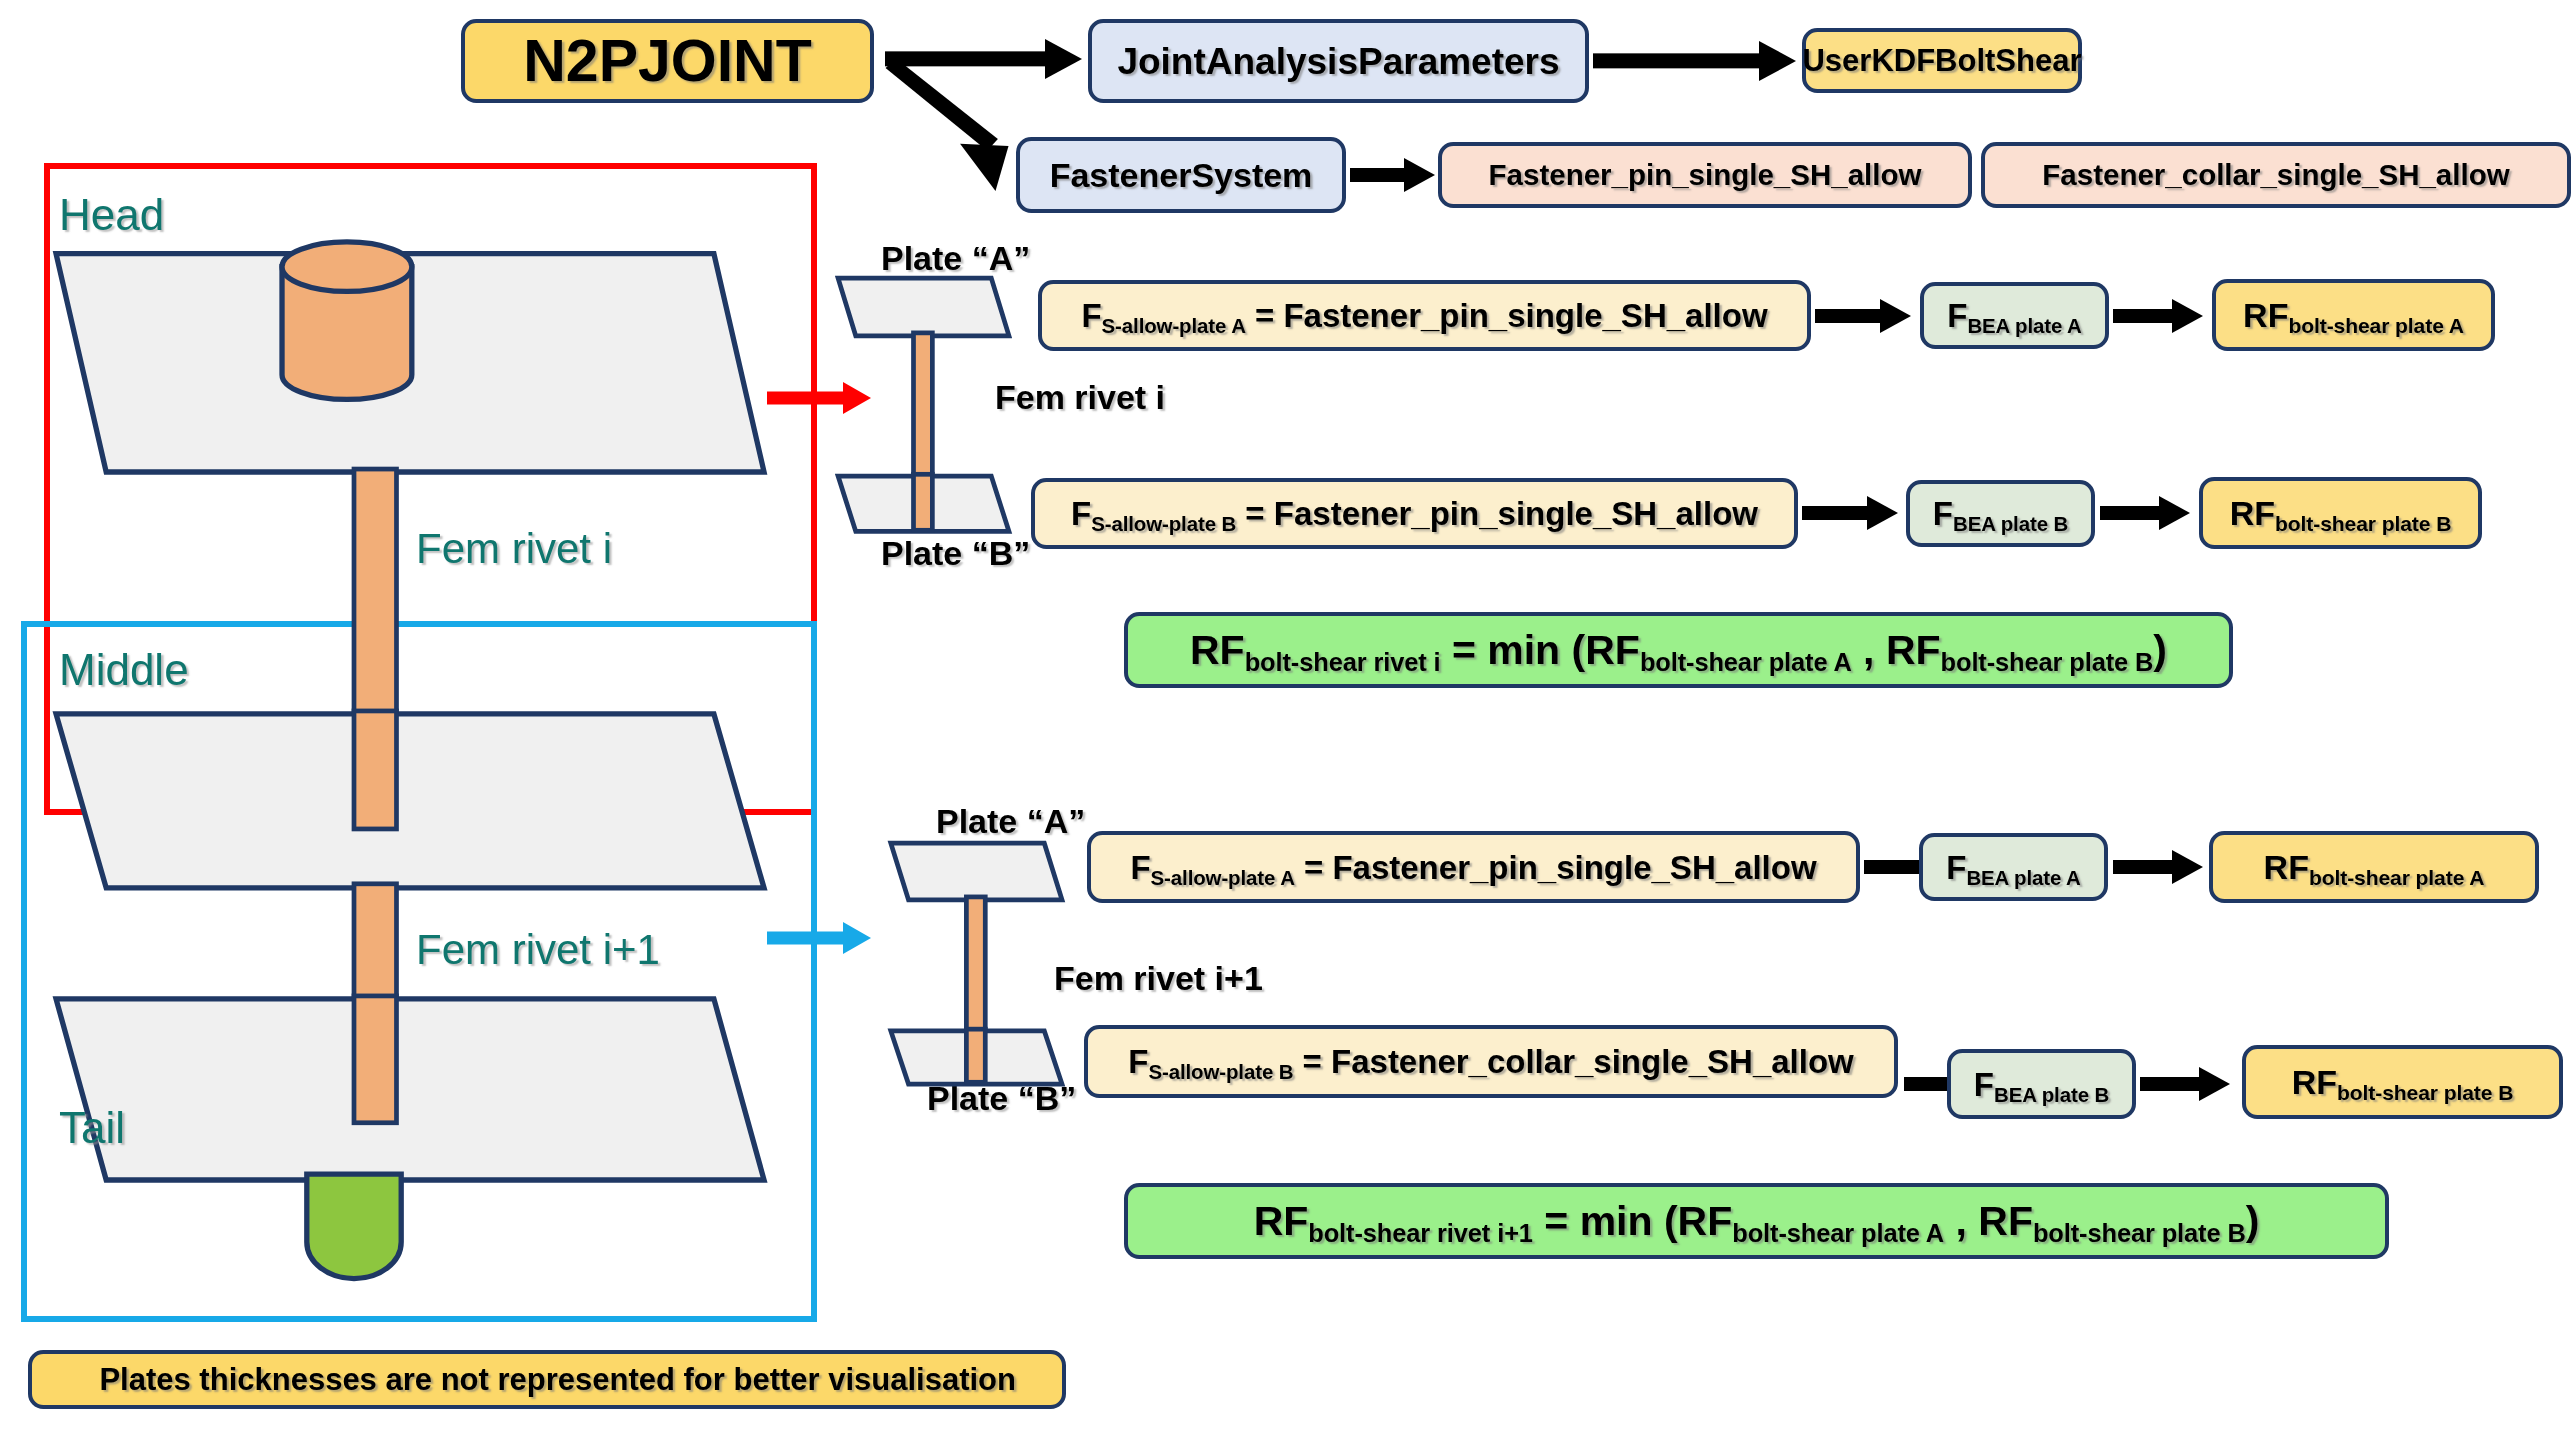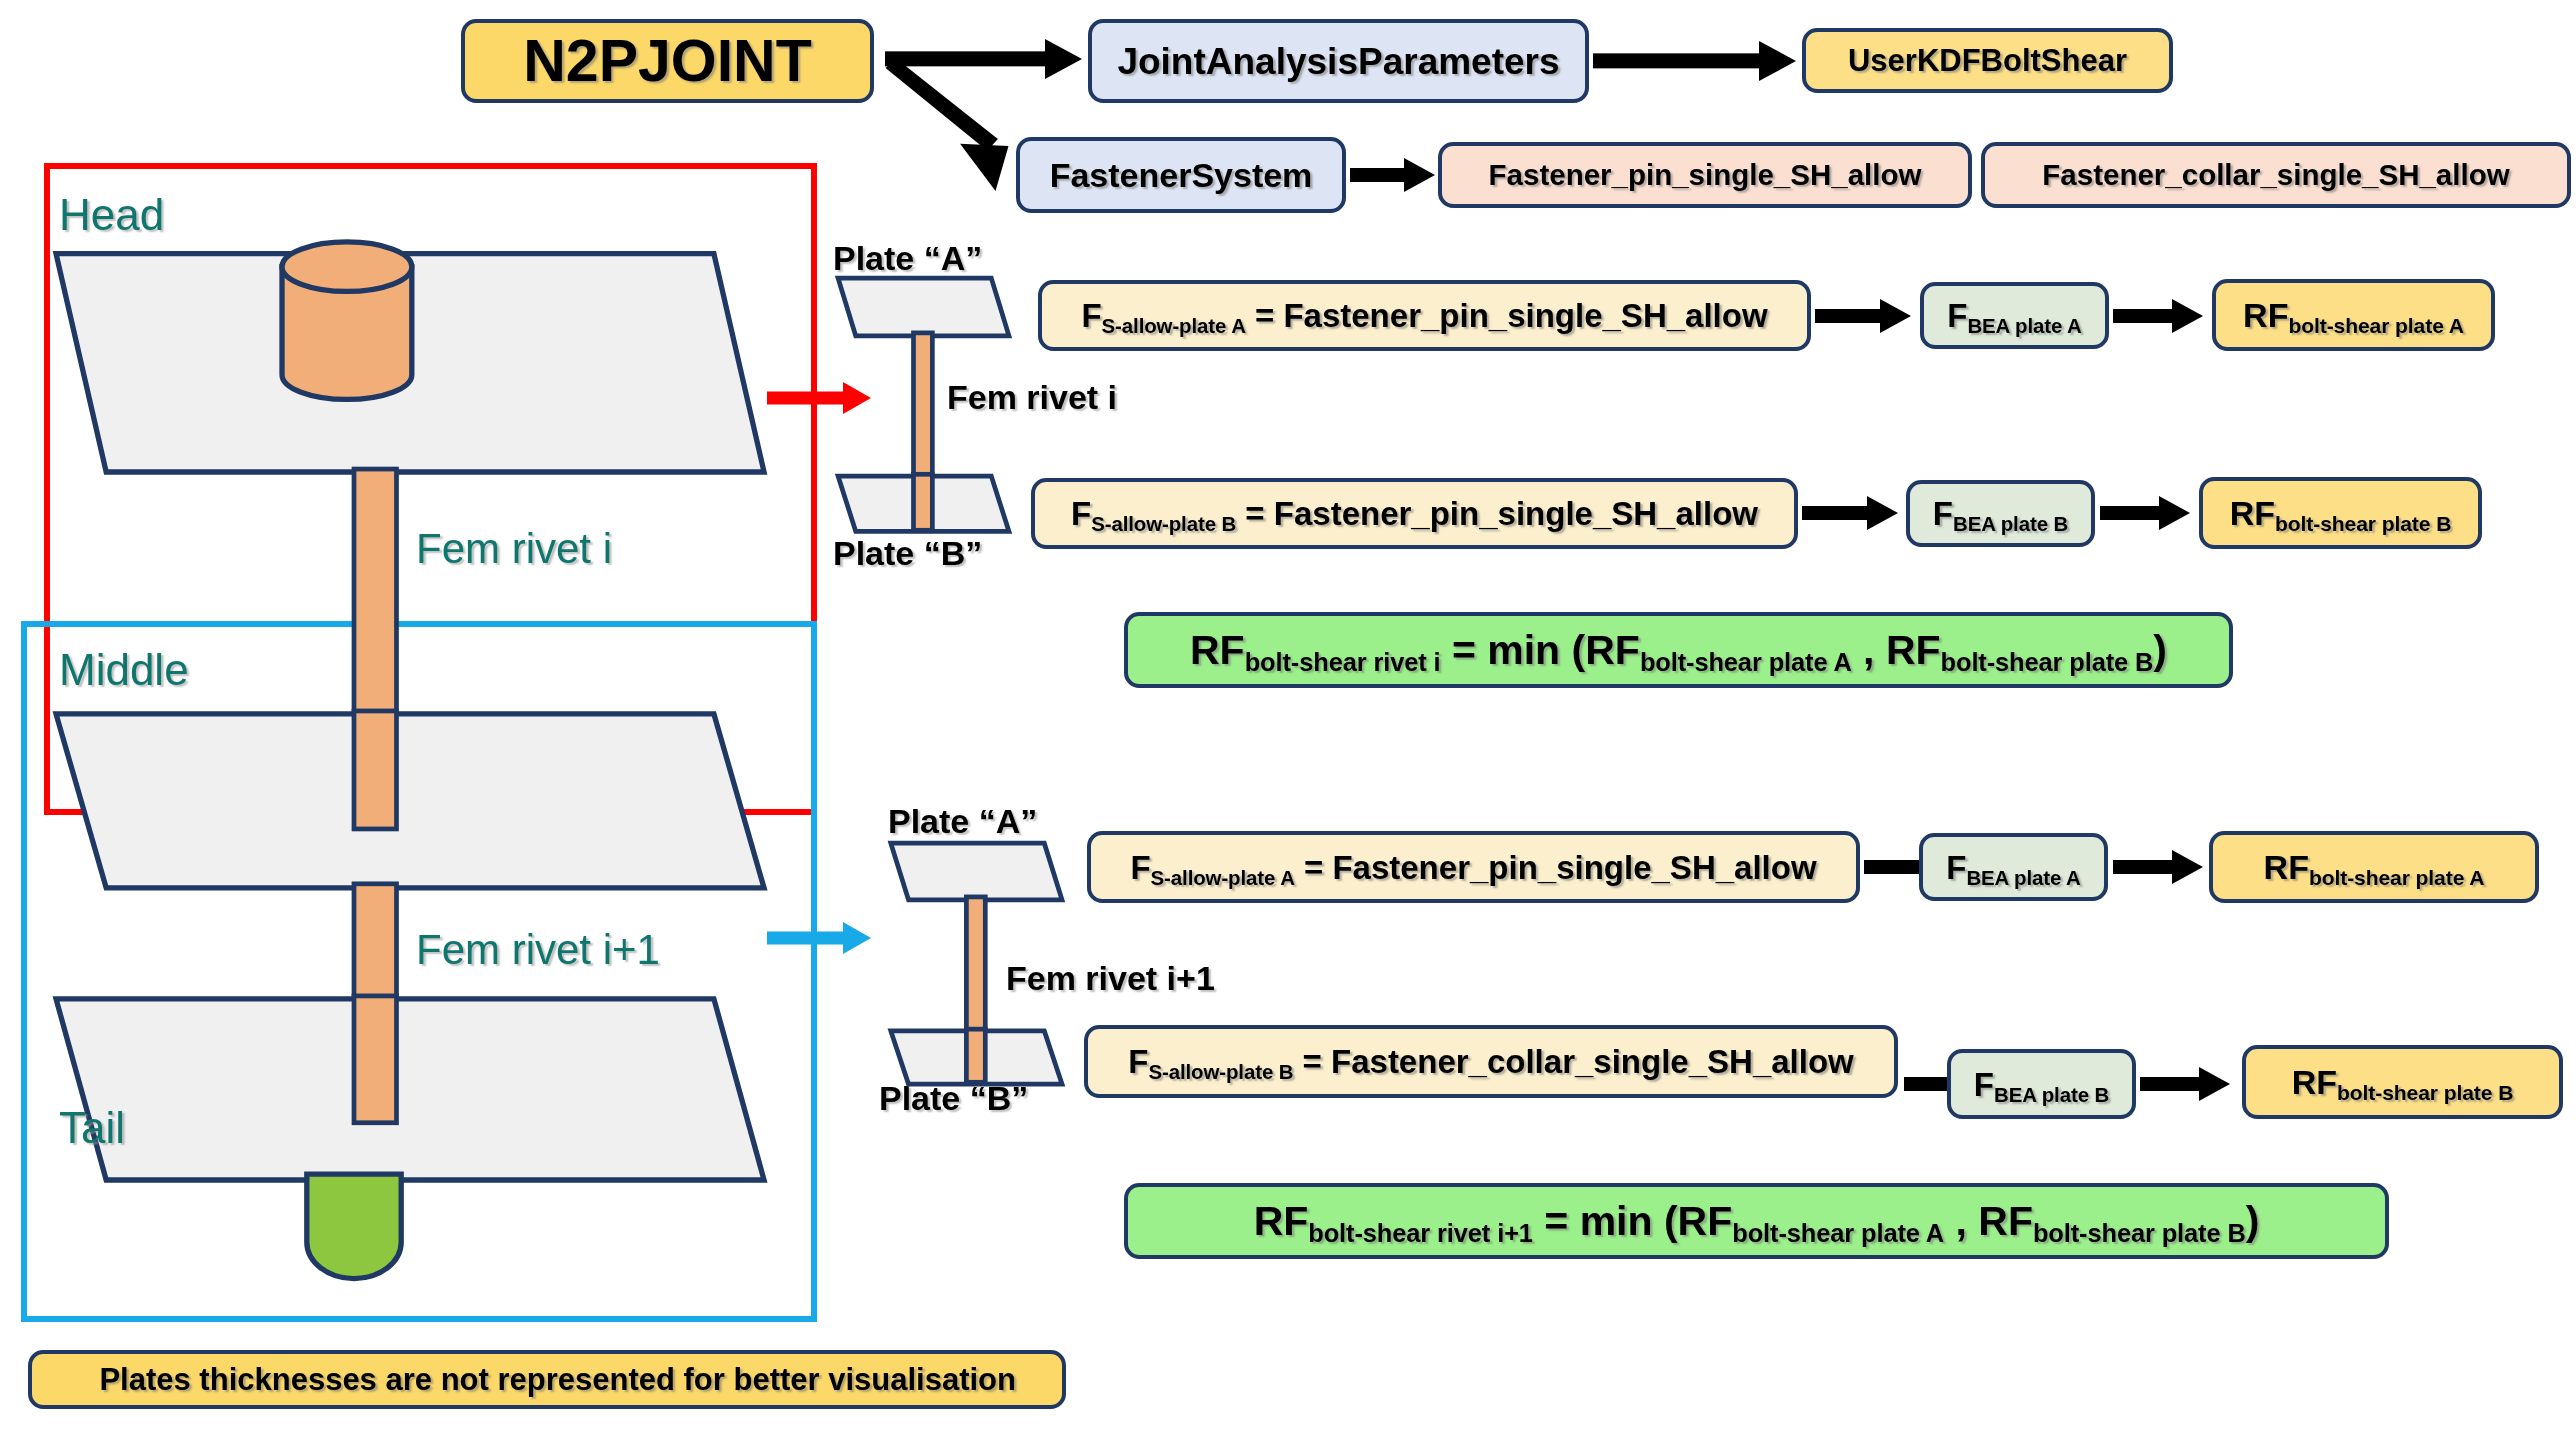--- a/index.html
+++ b/index.html
@@ -49,21 +49,21 @@
 
   
   .frame{position:absolute;box-sizing:border-box;background:transparent;}
   .frame-red{border:6.5px solid #ff0000;}
   .frame-blue{border:6.5px solid #17a9e8;}
 
   
   .illab{position:absolute;font-weight:normal;color:#0f766e;
          text-shadow:2.4px 2.4px 1.8px rgba(150,150,150,.6);white-space:nowrap;}
   .mini-lab{position:absolute;font-weight:bold;color:#000;
-         text-shadow:2.4px 2.4px 1.8px rgba(150,150,150,.6);white-space:nowrap;}
+         text-shadow:2.4px 2.4px 1.8px rgba(150,150,150,.6);white-space:nowrap;margin-left:48px;}
 
   svg{position:absolute;overflow:visible;}
 </style>
 </head>
 <body>
 
 <div class="node n-yellow" style="left:461px;top:19px;width:413px;height:84px;font-size:59px;">
   <span>N2PJOINT</span>
 </div>
 
@@ -81,21 +81,21 @@
 
 <div class="node n-blue" style="left:1088px;top:19px;width:501px;height:84px;font-size:37px;">
   <span>JointAnalysisParameters</span>
 </div>
 
 <div class="arrow-h" style="left:1593px;top:61px;width:206px;">
   <div class="shaft" style="width:171px;height:15.3px;"></div>
   <div class="head" style="left:166px;border-width:20px 0 20px 37px;"></div>
 </div>
 
-<div class="node n-yellow2" style="left:1802px;top:28px;width:371px;height:65px;font-size:31px;">
+<div class="node n-yellow2" style="left:1802px;top:28px;width:280px;height:65px;font-size:31px;">
   <span>UserKDFBoltShear</span>
 </div>
 
 <div class="node n-blue" style="left:1016px;top:137px;width:330px;height:76px;font-size:34px;">
   <span>FastenerSystem</span>
 </div>
 
 <div class="arrow-h" style="left:1350px;top:175px;width:86px;">
   <div class="shaft" style="width:59px;height:14px;"></div>
   <div class="head" style="left:54px;border-width:17.7px 0 17.7px 31px;"></div>

